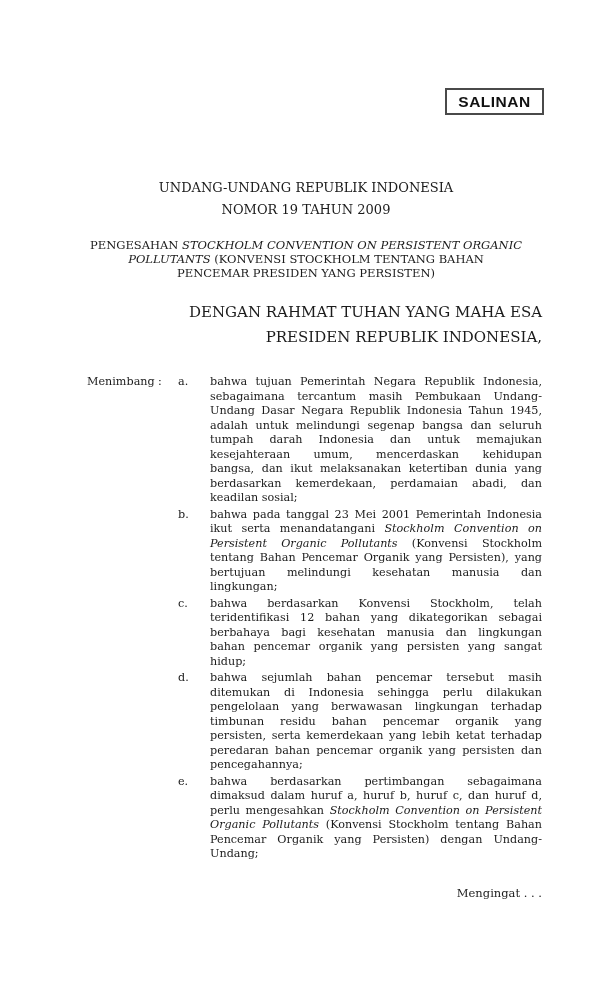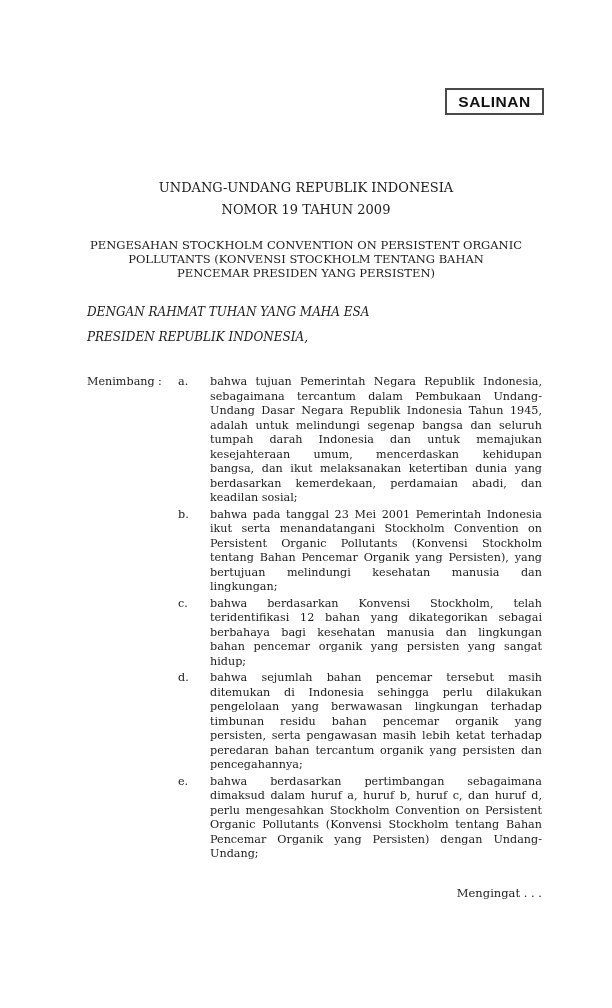--- a/index.html
+++ b/index.html
@@ -20,38 +20,38 @@
     font-size:13px;line-height:14px;white-space:pre;
   }
   .t1{top:181px}
   .t2{top:203px}
   .t3{top:223px}
   .subject{
     position:absolute;left:26px;top:238px;width:560px;text-align:center;
     font-size:11.5px;line-height:14px;
   }
   .center-line{
-    position:absolute;left:87px;width:455px;text-align:left;
-    font-size:12px;line-height:14px;font-style:italic;
+    position:absolute;left:87px;width:455px;text-align:right;
+    font-size:15px;line-height:14px;
   }
   .inv{top:305px}
   .auth{top:330px}
   .considerations{
     position:absolute;left:87px;top:375px;width:455px;
     font-size:11.2px;line-height:14.5px;display:flex;align-items:flex-start;
   }
   .m-label{width:71px;flex:0 0 71px;}
   .m-colon{width:20px;flex:0 0 20px;}
   .items{width:364px;flex:0 0 364px;}
   .item{display:flex;align-items:flex-start;margin-bottom:2px;}
   .letter{width:32px;flex:0 0 32px;}
   .lines{width:332px;flex:0 0 332px;}
   .line{text-align:justify;text-align-last:justify;min-height:14.5px;}
   .line.last{text-align-last:left;}
-  .it{}
+  .it{font-style:italic;}
   .catchword{
     position:absolute;top:886px;left:242px;width:300px;text-align:right;
     font-size:11.5px;line-height:14.5px;white-space:pre;
   }
 </style>
 </head>
 <body>
 
 <div class="page">
 
@@ -72,21 +72,21 @@
   <div class="center-line auth">PRESIDEN REPUBLIK INDONESIA,</div>
 
   <div class="considerations">
     <div class="m-label">Menimbang</div>
     <div class="m-colon">:</div>
     <div class="items">
         <div class="item">
           <div class="letter">a.</div>
           <div class="lines">
             <div class="line"><span>bahwa tujuan Pemerintah Negara Republik Indonesia,</span></div>
-            <div class="line"><span>sebagaimana tercantum dalam Pembukaan Undang-</span></div>
+            <div class="line"><span>sebagaimana tercantum masih Pembukaan Undang-</span></div>
             <div class="line"><span>Undang Dasar Negara Republik Indonesia Tahun 1945,</span></div>
             <div class="line"><span>adalah untuk melindungi segenap bangsa dan seluruh</span></div>
             <div class="line"><span>tumpah darah Indonesia dan untuk memajukan</span></div>
             <div class="line"><span>kesejahteraan umum, mencerdaskan kehidupan</span></div>
             <div class="line"><span>bangsa, dan ikut melaksanakan ketertiban dunia yang</span></div>
             <div class="line"><span>berdasarkan kemerdekaan, perdamaian abadi, dan</span></div>
             <div class="line last"><span>keadilan sosial;</span></div>
           </div>
         </div>
         <div class="item">
@@ -110,22 +110,22 @@
             <div class="line last"><span>hidup;</span></div>
           </div>
         </div>
         <div class="item">
           <div class="letter">d.</div>
           <div class="lines">
             <div class="line"><span>bahwa sejumlah bahan pencemar tersebut masih</span></div>
             <div class="line"><span>ditemukan di Indonesia sehingga perlu dilakukan</span></div>
             <div class="line"><span>pengelolaan yang berwawasan lingkungan terhadap</span></div>
             <div class="line"><span>timbunan residu bahan pencemar organik yang</span></div>
-            <div class="line"><span>persisten, serta pengawasan masih lebih ketat terhadap</span></div>
-            <div class="line"><span>peredaran bahan tercantum organik yang persisten dan</span></div>
+            <div class="line"><span>persisten, serta kemerdekaan yang lebih ketat terhadap</span></div>
+            <div class="line"><span>peredaran bahan pencemar organik yang persisten dan</span></div>
             <div class="line last"><span>pencegahannya;</span></div>
           </div>
         </div>
         <div class="item">
           <div class="letter">e.</div>
           <div class="lines">
             <div class="line"><span>bahwa berdasarkan pertimbangan sebagaimana</span></div>
             <div class="line"><span>dimaksud dalam huruf a, huruf b, huruf c, dan huruf d,</span></div>
             <div class="line"><span>perlu mengesahkan </span><span class="it">Stockholm Convention on Persistent</span></div>
             <div class="line"><span class="it">Organic Pollutants</span><span> (Konvensi Stockholm tentang Bahan</span></div>

